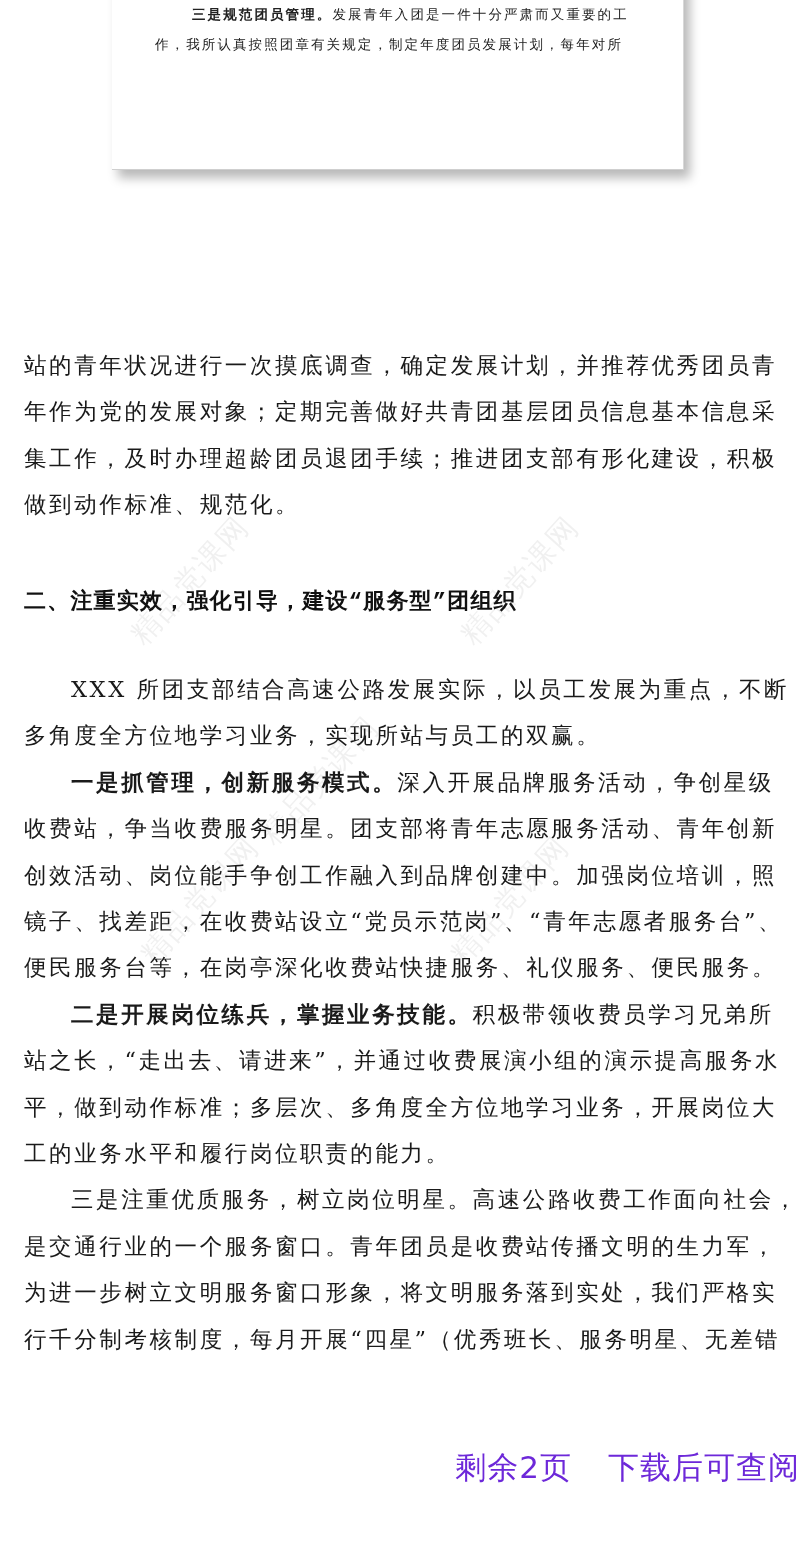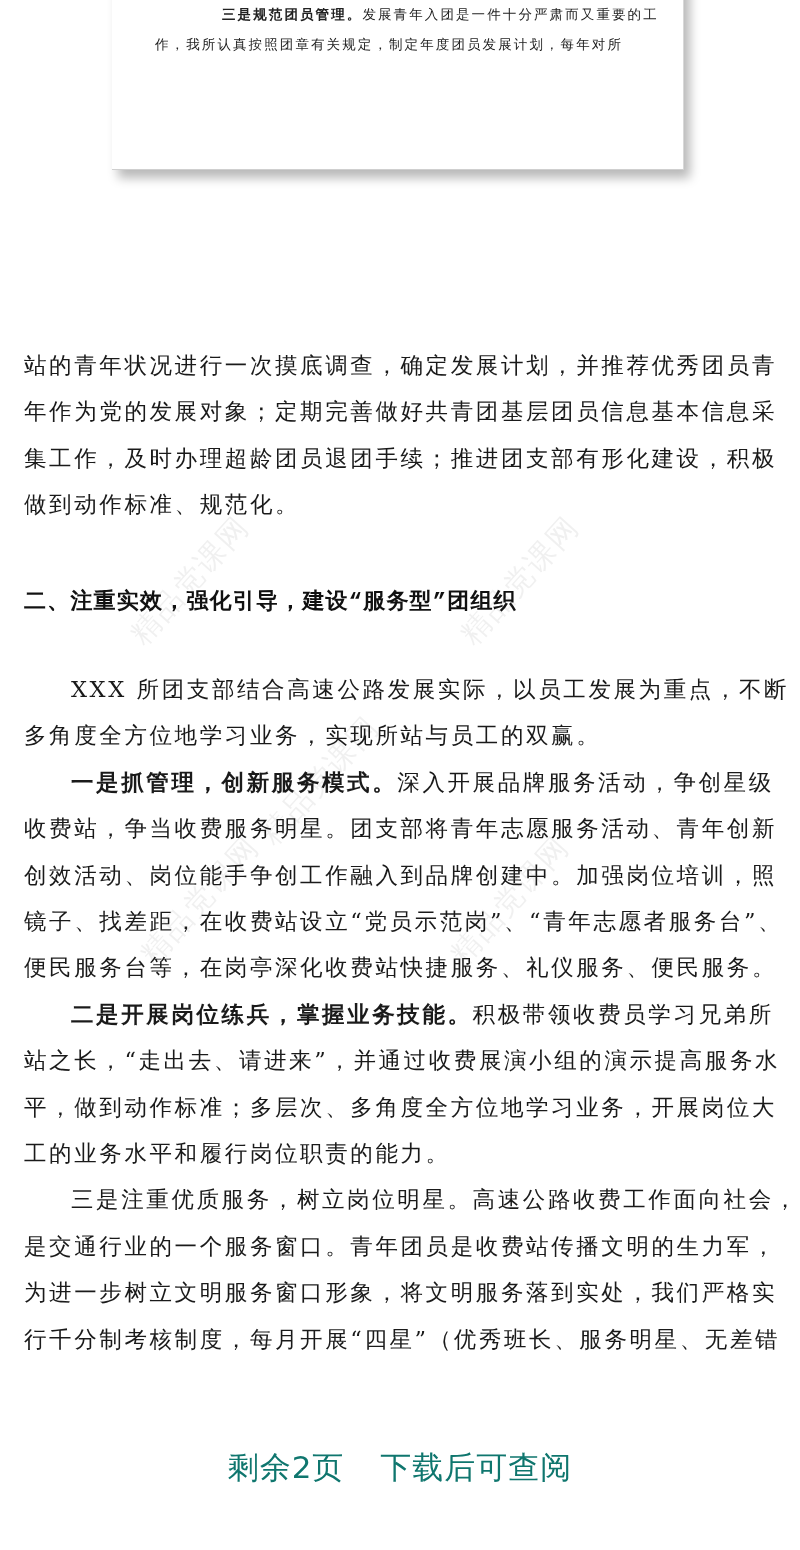--- a/index.html
+++ b/index.html
@@ -5,41 +5,41 @@
   html, body { margin: 0; padding: 0; background: #ffffff; }
   body { width: 800px; height: 1550px; position: relative; overflow: hidden;
          font-family: "DejaVu Serif", "Liberation Serif", serif; color: #1a1a1a; }
 
   
   .page-card { position: absolute; left: 112px; top: -20px; width: 571px; height: 189px;
                background: #fff; border-right: 1px solid #d8d8d8; border-bottom: 1px solid #cfcfcf;
                box-shadow: 6px 8px 10px rgba(0,0,0,0.28); }
   .page-card .line { position: absolute; font-size: 13.5px; letter-spacing: 2.1px; color: #222;
                      white-space: nowrap; }
-  .page-card .l1 { left: 80px; top: 26px; margin-left: 30px; }
+  .page-card .l1 { left: 80px; top: 26px; }
   .page-card .l2 { left: 43px; top: 56px; }
   .page-card b { font-weight: bold; }
   .para { font-size: 22.5px; line-height: 46.4px; letter-spacing: 2.6px; margin: 0; text-align: justify; }
   .para .ln { display: block; white-space: nowrap; }
   .para .ind { padding-left: 47px; }
   .para b { font-weight: bold; }
   .heading { position: absolute; left: 24px; top: 586px; font-family: Liberation Mono, monospace;
              font-weight: bold; font-size: 22px; letter-spacing: 1.2px; color: #111; white-space: nowrap; }
 
   .block1 { position: absolute; left: 24px; top: 342px; }
   .block2 { position: absolute; left: 24px; top: 666px; }
 
   
   .wm { position: absolute; font-family: "DejaVu Sans", "Liberation Sans", sans-serif; font-size: 30px;
         color: rgba(0,0,0,0.06); transform: rotate(-48deg); letter-spacing: 2px; white-space: nowrap;
         pointer-events: none; }
 
   
-  .remain { position: absolute; left: 0; top: 1447px; width: 800px; text-align: center;
-            font-family: "DejaVu Sans", "Liberation Sans", sans-serif; font-size: 31px; color: #0f766e;
+  .remain { position: absolute; left: 0; top: 1447px; width: 800px; text-align: right;
+            font-family: "DejaVu Sans", "Liberation Sans", sans-serif; font-size: 31px; color: #6d28d9;
             letter-spacing: 1px; }
   .remain .gap { display: inline-block; width: 36px; }
 </style>
 </head>
 <body>
 
 <div class="page-card">
   <div class="line l1"><b>三是规范团员管理。</b><span>发展青年入团是一件十分严肃而又重要的工</span></div>
   <div class="line l2">作，我所认真按照团章有关规定，制定年度团员发展计划，每年对所</div>
 </div>

